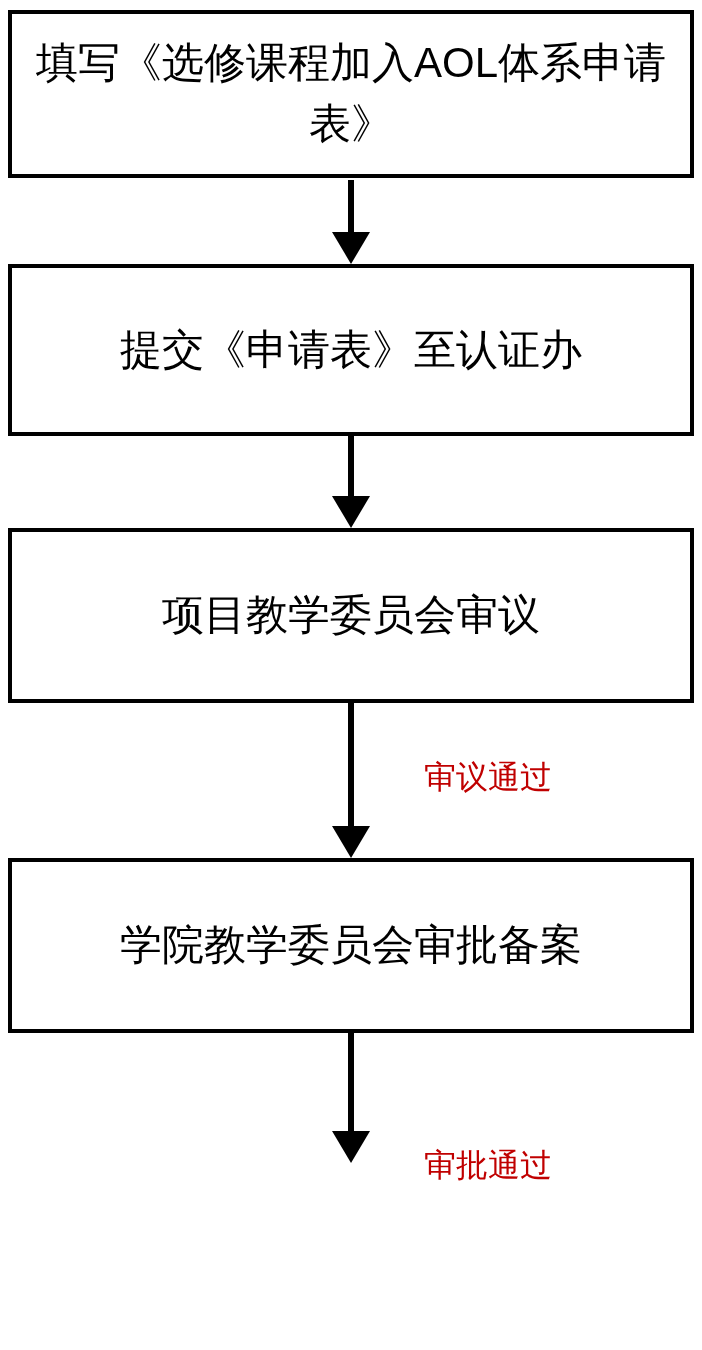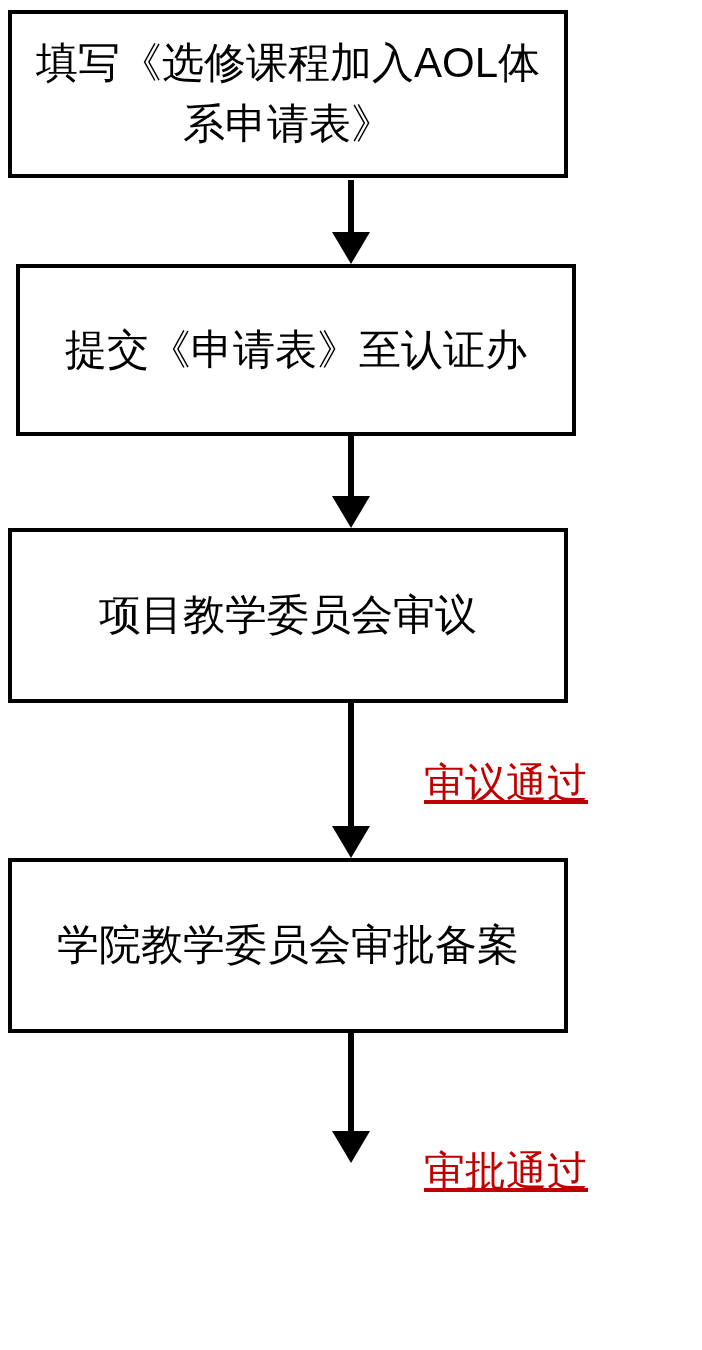--- a/index.html
+++ b/index.html
@@ -11,21 +11,21 @@
     position: relative;
     width: 702px;
     height: 1350px;
     background: #ffffff;
     font-family: "Liberation Sans", "DejaVu Sans", sans-serif;
     overflow: hidden;
   }
   .node {
     position: absolute;
     left: 8px;
-    width: 560px;
+    width: 686px;
     box-sizing: border-box;
     border: 4px solid var(--box-border, #000000);
     background: var(--box-fill, #ffffff);
     color: var(--text-color, #000000);
     display: flex;
     align-items: center;
     justify-content: center;
     text-align: center;
     font-size: 42px;
     line-height: 1.45;
@@ -46,41 +46,40 @@
   }
   .arrow .head {
     width: 0;
     height: 0;
     border-left: 19px solid transparent;
     border-right: 19px solid transparent;
     border-top: 32px solid var(--arrow-color, #000000);
   }
   .edge-label {
     position: absolute;
-    font-size: 41px;
+    font-size: 32px;
     color: var(--edge-label-color, #c00000);
     white-space: nowrap;
-    text-decoration: underline;
   }
 </style>
 </head>
 <body>
 
 <div class="canvas">
 
   <div class="node" style="top: 10px; height: 168px;">
     <span>填写《选修课程加入AOL体系申请表》</span>
   </div>
 
   <div class="arrow" style="top: 180px; height: 84px;">
     <div class="stem"></div>
     <div class="head"></div>
   </div>
 
-  <div class="node" style="top: 264px; height: 172px; margin-left: 8px;">
+  <div class="node" style="top: 264px; height: 172px;">
     <span>提交《申请表》至认证办</span>
   </div>
 
   <div class="arrow" style="top: 436px; height: 92px;">
     <div class="stem"></div>
     <div class="head"></div>
   </div>
 
   <div class="node" style="top: 528px; height: 175px; font-family: Liberation Serif, serif;">
     <span>项目教学委员会审议</span>

